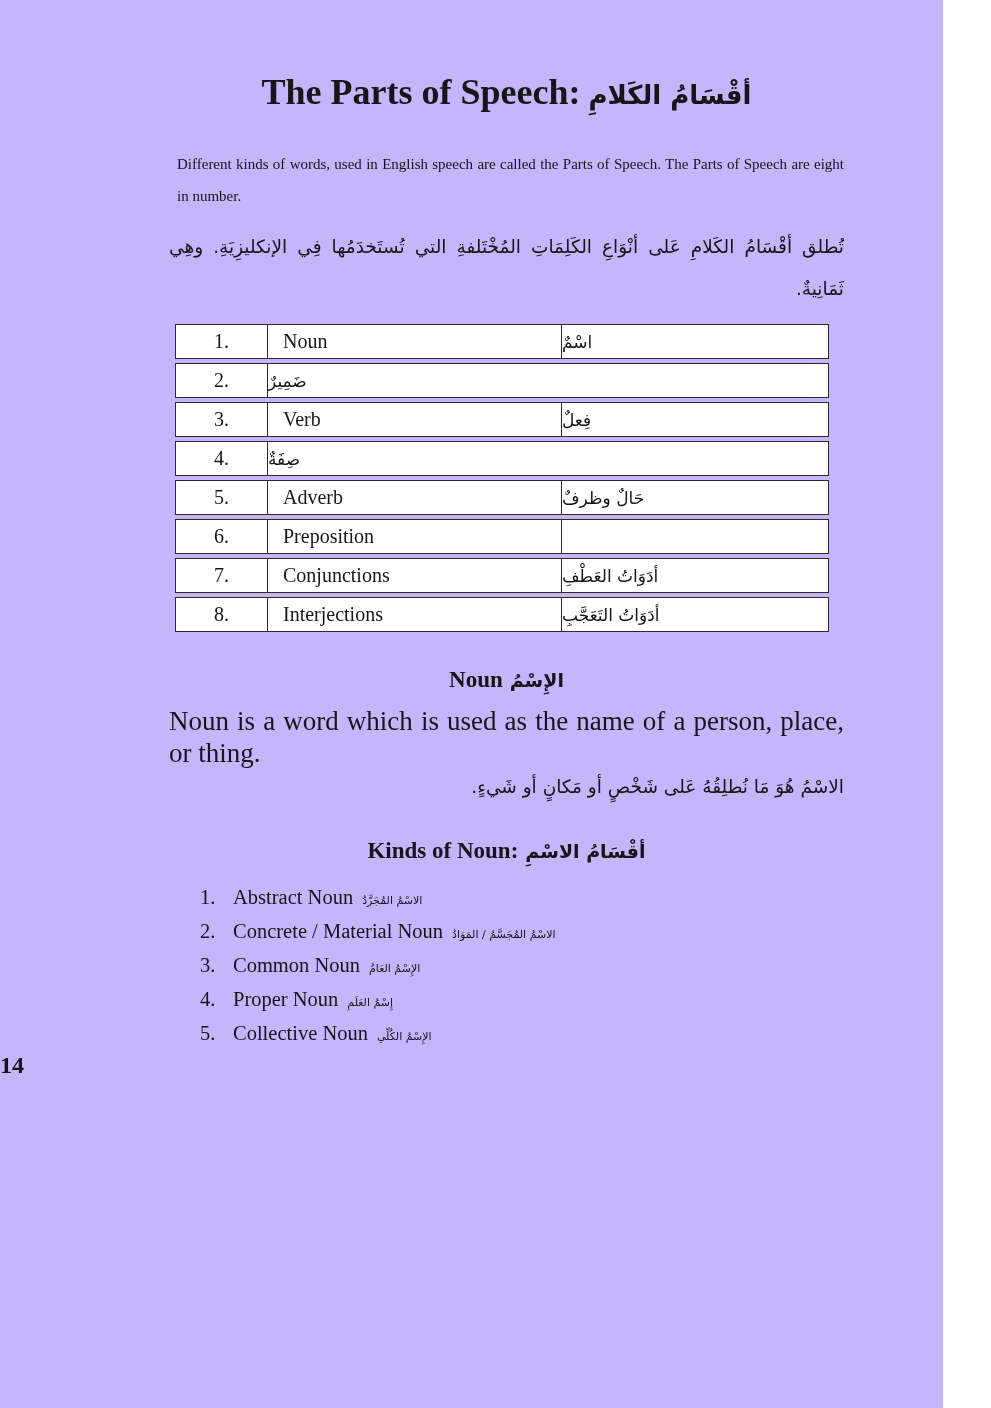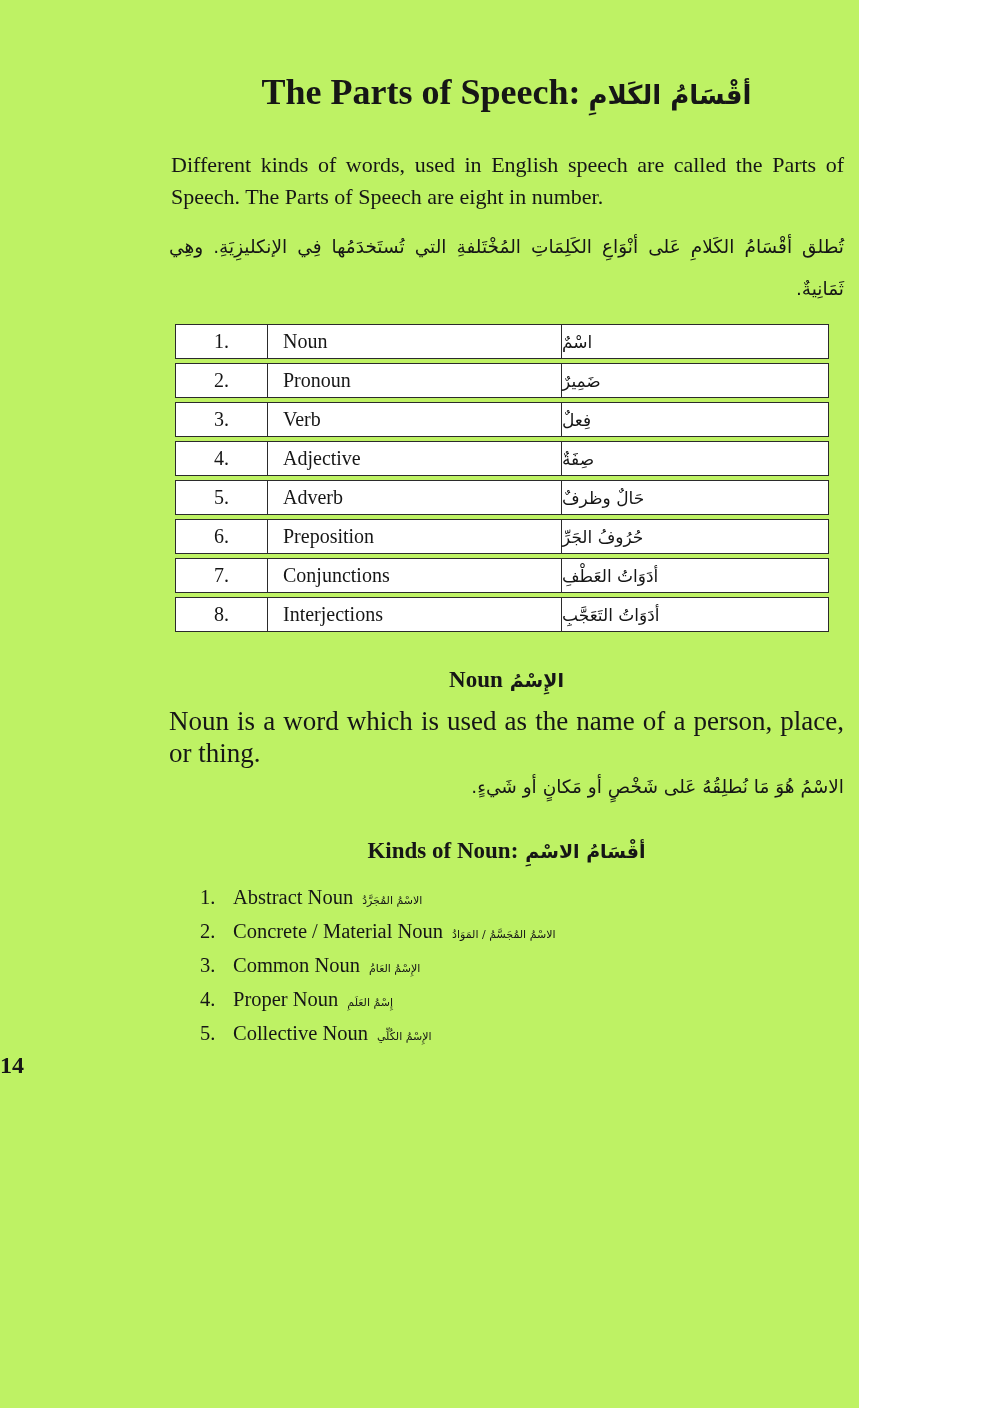--- a/index.html
+++ b/index.html
@@ -1,20 +1,20 @@
 <!DOCTYPE html>
 <html><head>
 <meta charset="utf-8">
 <style>
   html, body { margin: 0; padding: 0; background: #ffffff; }
   .page {
     position: relative;
-    width: 859px;
+    width: 943px;
     height: 1408px;
-    background: #bef264;
+    background: #c4b5fd;
     font-family: "Liberation Serif", serif;
     color: #161616;
     overflow: hidden;
   }
   .content {
     position: absolute;
     left: 169px;
     top: 0;
     width: 675px;
   }
@@ -26,22 +26,22 @@
     text-align: center;
     font-size: 36px;
     font-weight: bold;
     line-height: 44px;
     white-space: nowrap;
   }
   .doc-title .ar { font-size: 26px; margin-left: 8px; }
 
   
   .intro-en {
-    margin: 32px 0 0 2px;
-    font-size: 22px;
+    margin: 32px 0 0 8px;
+    font-size: 15px;
     line-height: 31.5px;
     text-align: justify;
   }
   .intro-ar {
     margin: 14px 0 0 0;
     direction: rtl;
     text-align: justify;
     font-size: 18.5px;
     line-height: 42px;
   }
@@ -140,42 +140,39 @@
     <p class="intro-ar ar" dir="rtl">تُطلق أقْسَامُ الكَلامِ عَلى أنْوَاعِ الكَلِمَاتِ المُخْتَلفةِ التي تُستَخدَمُها فِي الإنكليزِيَةِ. وهِي ثَمَانِيةٌ.</p>
 
     <div class="pos-table">
       <div class="trow">
         <div class="tcell tnum">1.</div>
         <div class="tcell ten">Noun</div>
         <div class="tcell tar ar" dir="rtl">اسْمٌ</div>
       </div>
       <div class="trow">
         <div class="tcell tnum">2.</div>
-        <div class="tcell ten">Pronoun</div>
         <div class="tcell tar ar" dir="rtl">ضَمِيرٌ</div>
       </div>
       <div class="trow">
         <div class="tcell tnum">3.</div>
         <div class="tcell ten">Verb</div>
         <div class="tcell tar ar" dir="rtl">فِعلٌ</div>
       </div>
       <div class="trow">
         <div class="tcell tnum">4.</div>
-        <div class="tcell ten">Adjective</div>
         <div class="tcell tar ar" dir="rtl">صِفَةٌ</div>
       </div>
       <div class="trow">
         <div class="tcell tnum">5.</div>
         <div class="tcell ten">Adverb</div>
         <div class="tcell tar ar" dir="rtl">حَالٌ وظرفٌ</div>
       </div>
       <div class="trow">
         <div class="tcell tnum">6.</div>
         <div class="tcell ten">Preposition</div>
-        <div class="tcell tar ar" dir="rtl">حُرُوفُ الجَرِّ</div>
       </div>
       <div class="trow">
         <div class="tcell tnum">7.</div>
         <div class="tcell ten">Conjunctions</div>
         <div class="tcell tar ar" dir="rtl">أدَوَاتُ العَطْفِ</div>
       </div>
       <div class="trow">
         <div class="tcell tnum">8.</div>
         <div class="tcell ten">Interjections</div>
         <div class="tcell tar ar" dir="rtl">أدَوَاتُ التَعَجَّبِ</div>

